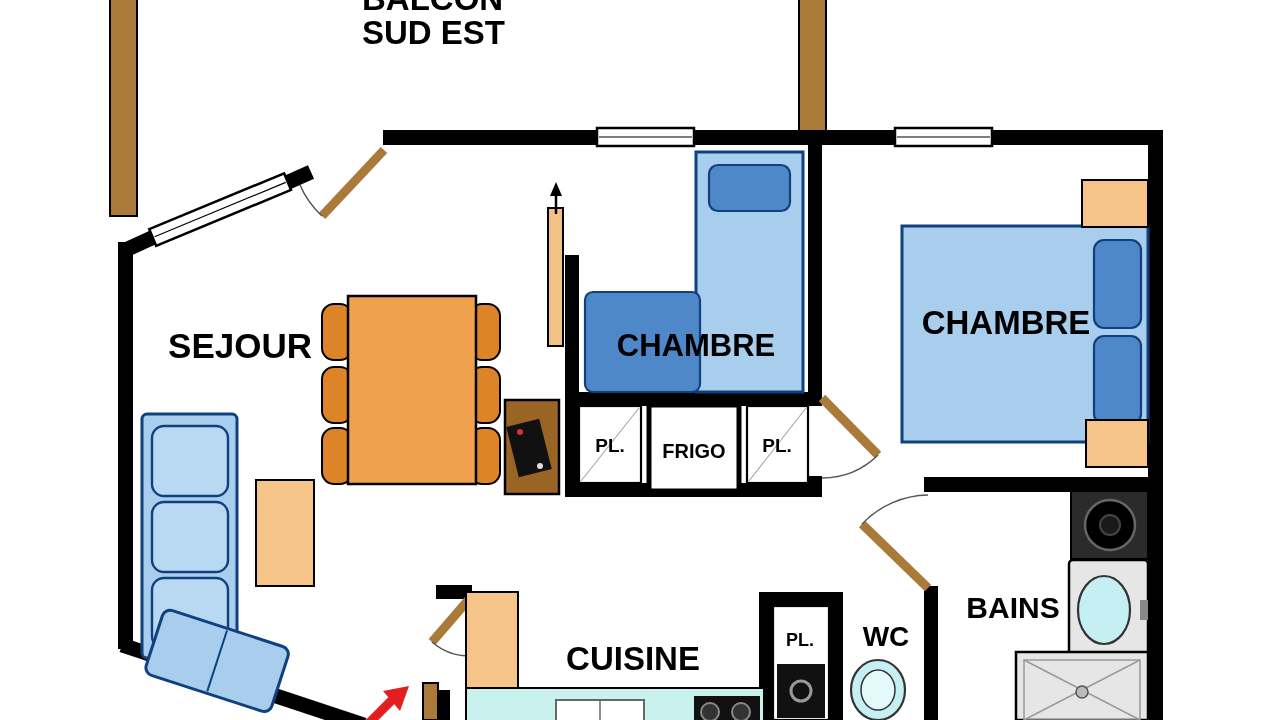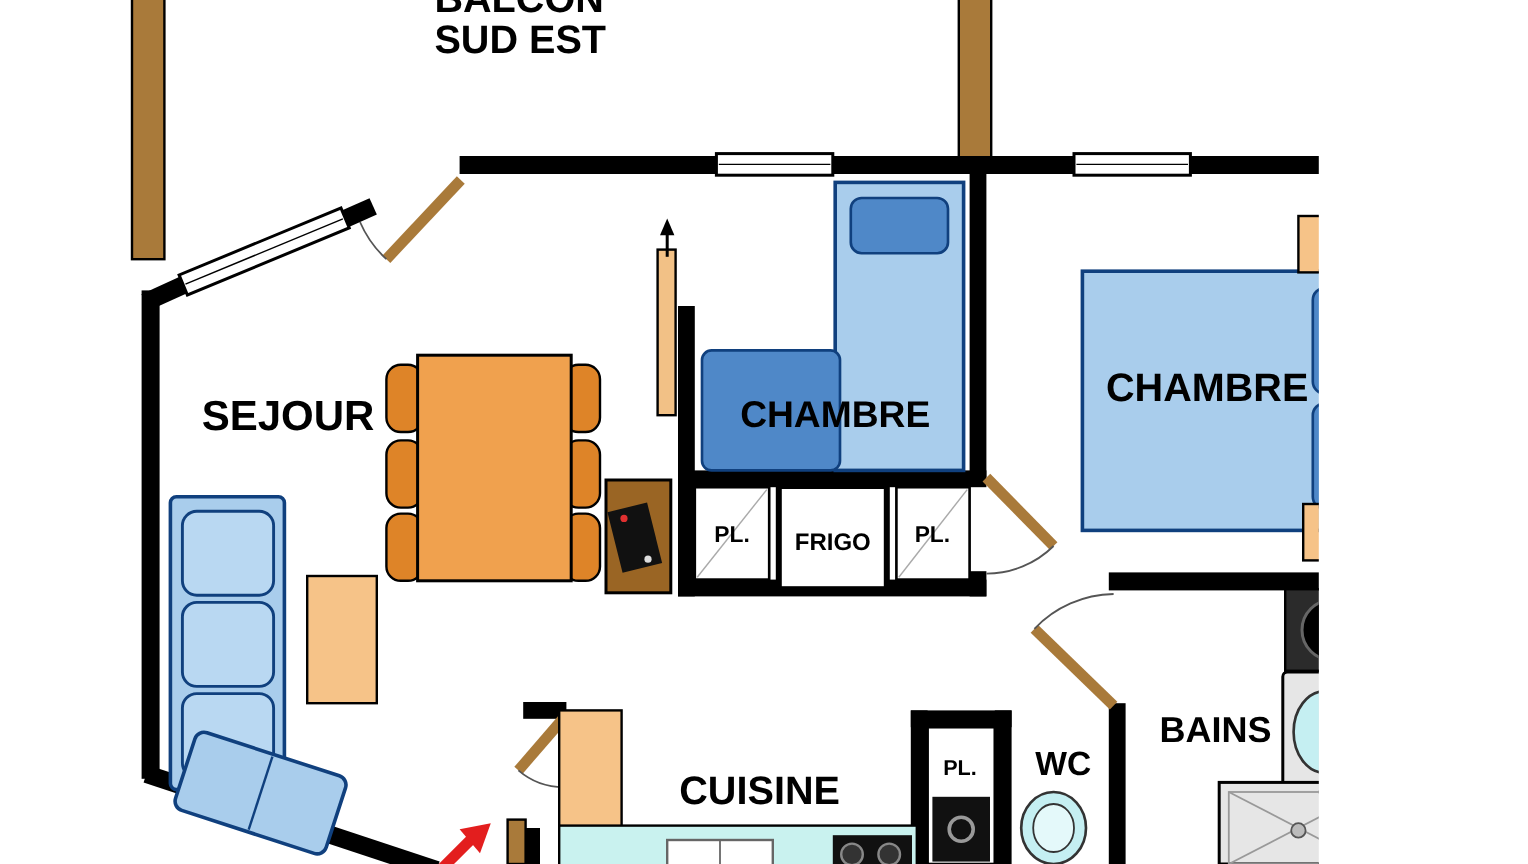--- a/index.html
+++ b/index.html
@@ -1,16 +1,16 @@
 <!DOCTYPE html>
 <html style="--wall: #000000; --wood: #a97a3a; --wood_light: #f2c186; --bed_light: #a9cdec; --bed_dark: #4f88c8; --bed_border: #10407e; --table_orange: #f0a14e; --chair_orange: #de8428; --counter_cyan: #c9f2ef; --peach: #f6c388; --arrow_red: #e31e1e;"><head>
 <meta charset="utf-8">
 <style>
   html,body{margin:0;padding:0;background:#fff;}
-  .plan{position:relative;width:1099px;height:720px;background:#fff;overflow:hidden;}
+  .plan{position:relative;width:1273px;height:720px;background:#fff;overflow:hidden;}
   svg{display:block;}
   text{font-family:"Liberation Sans",sans-serif;font-weight:700;fill:#000;}
   .wall{fill:#000;}
   .wline{stroke:#000;stroke-width:15;stroke-linecap:butt;fill:none;}
   .window{fill:#fff;stroke:#000;stroke-width:2.5;}
   .winline{stroke:#000;stroke-width:1.2;}
   .wood{fill:var(--wood);stroke:#000;stroke-width:2;}
   .doorleaf{stroke:var(--wood);stroke-width:9;stroke-linecap:butt;fill:none;}
   .arc{fill:none;stroke:#555;stroke-width:1.5;}
   .bedlight{fill:var(--bed_light);stroke:var(--bed_border);stroke-width:3;}

